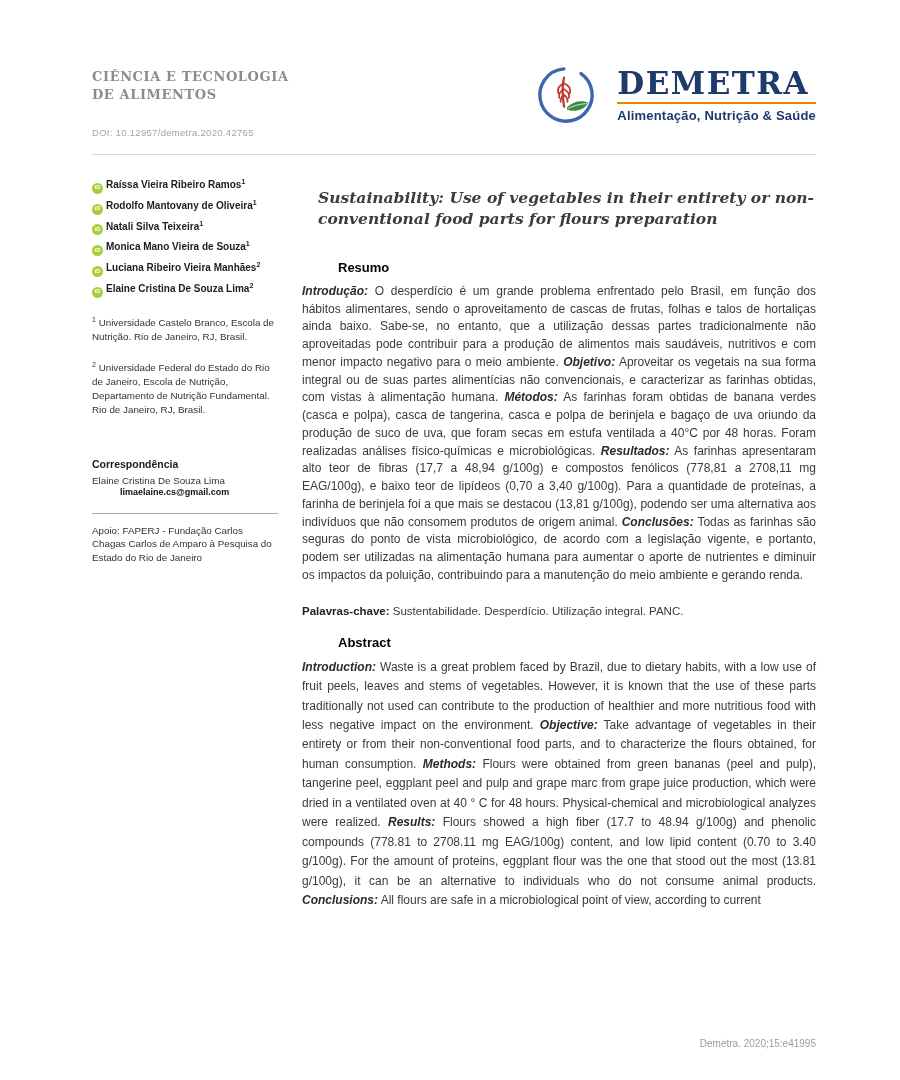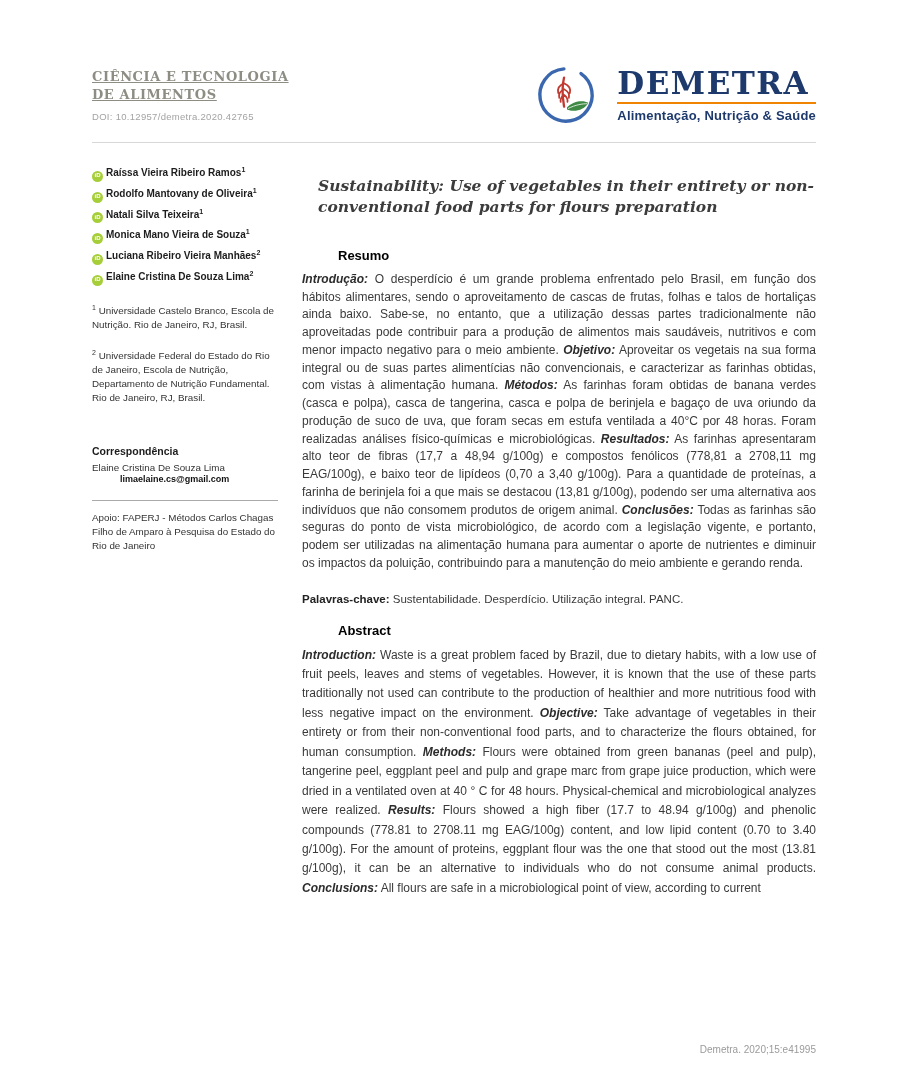--- a/index.html
+++ b/index.html
@@ -20,24 +20,23 @@
     padding: 68px 84px 0 92px;
   }
   .journal-section {
     font-family: "DejaVu Serif", serif;
     font-weight: bold;
     font-size: 13px;
     letter-spacing: 0.6px;
     line-height: 1.35;
     color: #8d8d84;
     white-space: pre-line;
-    text-decoration: underline;
   }
   .doi {
-    margin-top: 8px;
+    margin-top: 24px;
     font-size: 9.5px;
     letter-spacing: 0.3px;
     color: #a3a3a3;
   }
   .logo {
     display: flex;
     align-items: center;
     gap: 20px;
     margin-top: -4px;
   }
@@ -157,21 +156,21 @@
     color: #3a3a3a;
   }
   .abstract-block .body-par { line-height: 1.62; }
   .seg-label { font-style: italic; font-weight: 700; color: #2c2c2c; }
   .keywords { margin-top: 20px; font-size: 11.5px; color: #3a3a3a; }
   .keywords-label { font-weight: bold; color: #222222; }
   
   .footer-citation {
     position: absolute;
     right: 84px;
-    bottom: 25px;
+    bottom: 31px;
     font-size: 10px;
     color: #9b9b9b;
   }
 </style>
 </head>
 <body>
 
 <div class="page">
 
   <header class="header">
@@ -231,21 +230,21 @@
       <div class="affiliation">
         <sup>2</sup><span> Universidade Federal do Estado do Rio de Janeiro, Escola de Nutrição, Departamento de Nutrição Fundamental. Rio de Janeiro, RJ, Brasil.</span>
       </div>
 
       <div class="corr-heading">Correspondência</div>
       <div class="corr-name">Elaine Cristina De Souza Lima</div>
       <div class="corr-email">limaelaine.cs@gmail.com</div>
 
       <hr class="sidebar-rule">
 
-      <div class="support">Apoio: FAPERJ - Métodos Carlos Chagas Filho de Amparo à Pesquisa do Estado do Rio de Janeiro</div>
+      <div class="support">Apoio: FAPERJ - Fundação Carlos Chagas Carlos de Amparo à Pesquisa do Estado do Rio de Janeiro</div>
     </aside>
 
     <main class="main">
 
       <h2 class="title-en">Sustainability: Use of vegetables in their entirety or non-conventional food parts for flours preparation</h2>
 
       <section class="resumo-block">
         <h3 class="section-heading">Resumo</h3>
         <p class="body-par">
           <span class="seg-label">Introdução:</span><span> O desperdício é um grande problema enfrentado pelo Brasil, em função dos hábitos alimentares, sendo o aproveitamento de cascas de frutas, folhas e talos de hortaliças ainda baixo. Sabe-se, no entanto, que a utilização dessas partes tradicionalmente não aproveitadas pode contribuir para a produção de alimentos mais saudáveis, nutritivos e com menor impacto negativo para o meio ambiente. </span><span class="seg-label">Objetivo:</span><span> Aproveitar os vegetais na sua forma integral ou de suas partes alimentícias não convencionais, e caracterizar as farinhas obtidas, com vistas à alimentação humana. </span><span class="seg-label">Métodos:</span><span> As farinhas foram obtidas de banana verdes (casca e polpa), casca de tangerina, casca e polpa de berinjela e bagaço de uva oriundo da produção de suco de uva, que foram secas em estufa ventilada a 40°C por 48 horas. Foram realizadas análises físico-químicas e microbiológicas. </span><span class="seg-label">Resultados:</span><span> As farinhas apresentaram alto teor de fibras (17,7 a 48,94 g/100g) e compostos fenólicos (778,81 a 2708,11 mg EAG/100g), e baixo teor de lipídeos (0,70 a 3,40 g/100g). Para a quantidade de proteínas, a farinha de berinjela foi a que mais se destacou (13,81 g/100g), podendo ser uma alternativa aos indivíduos que não consomem produtos de origem animal. </span><span class="seg-label">Conclusões:</span><span> Todas as farinhas são seguras do ponto de vista microbiológico, de acordo com a legislação vigente, e portanto, podem ser utilizadas na alimentação humana para aumentar o aporte de nutrientes e diminuir os impactos da poluição, contribuindo para a manutenção do meio ambiente e gerando renda.</span>

